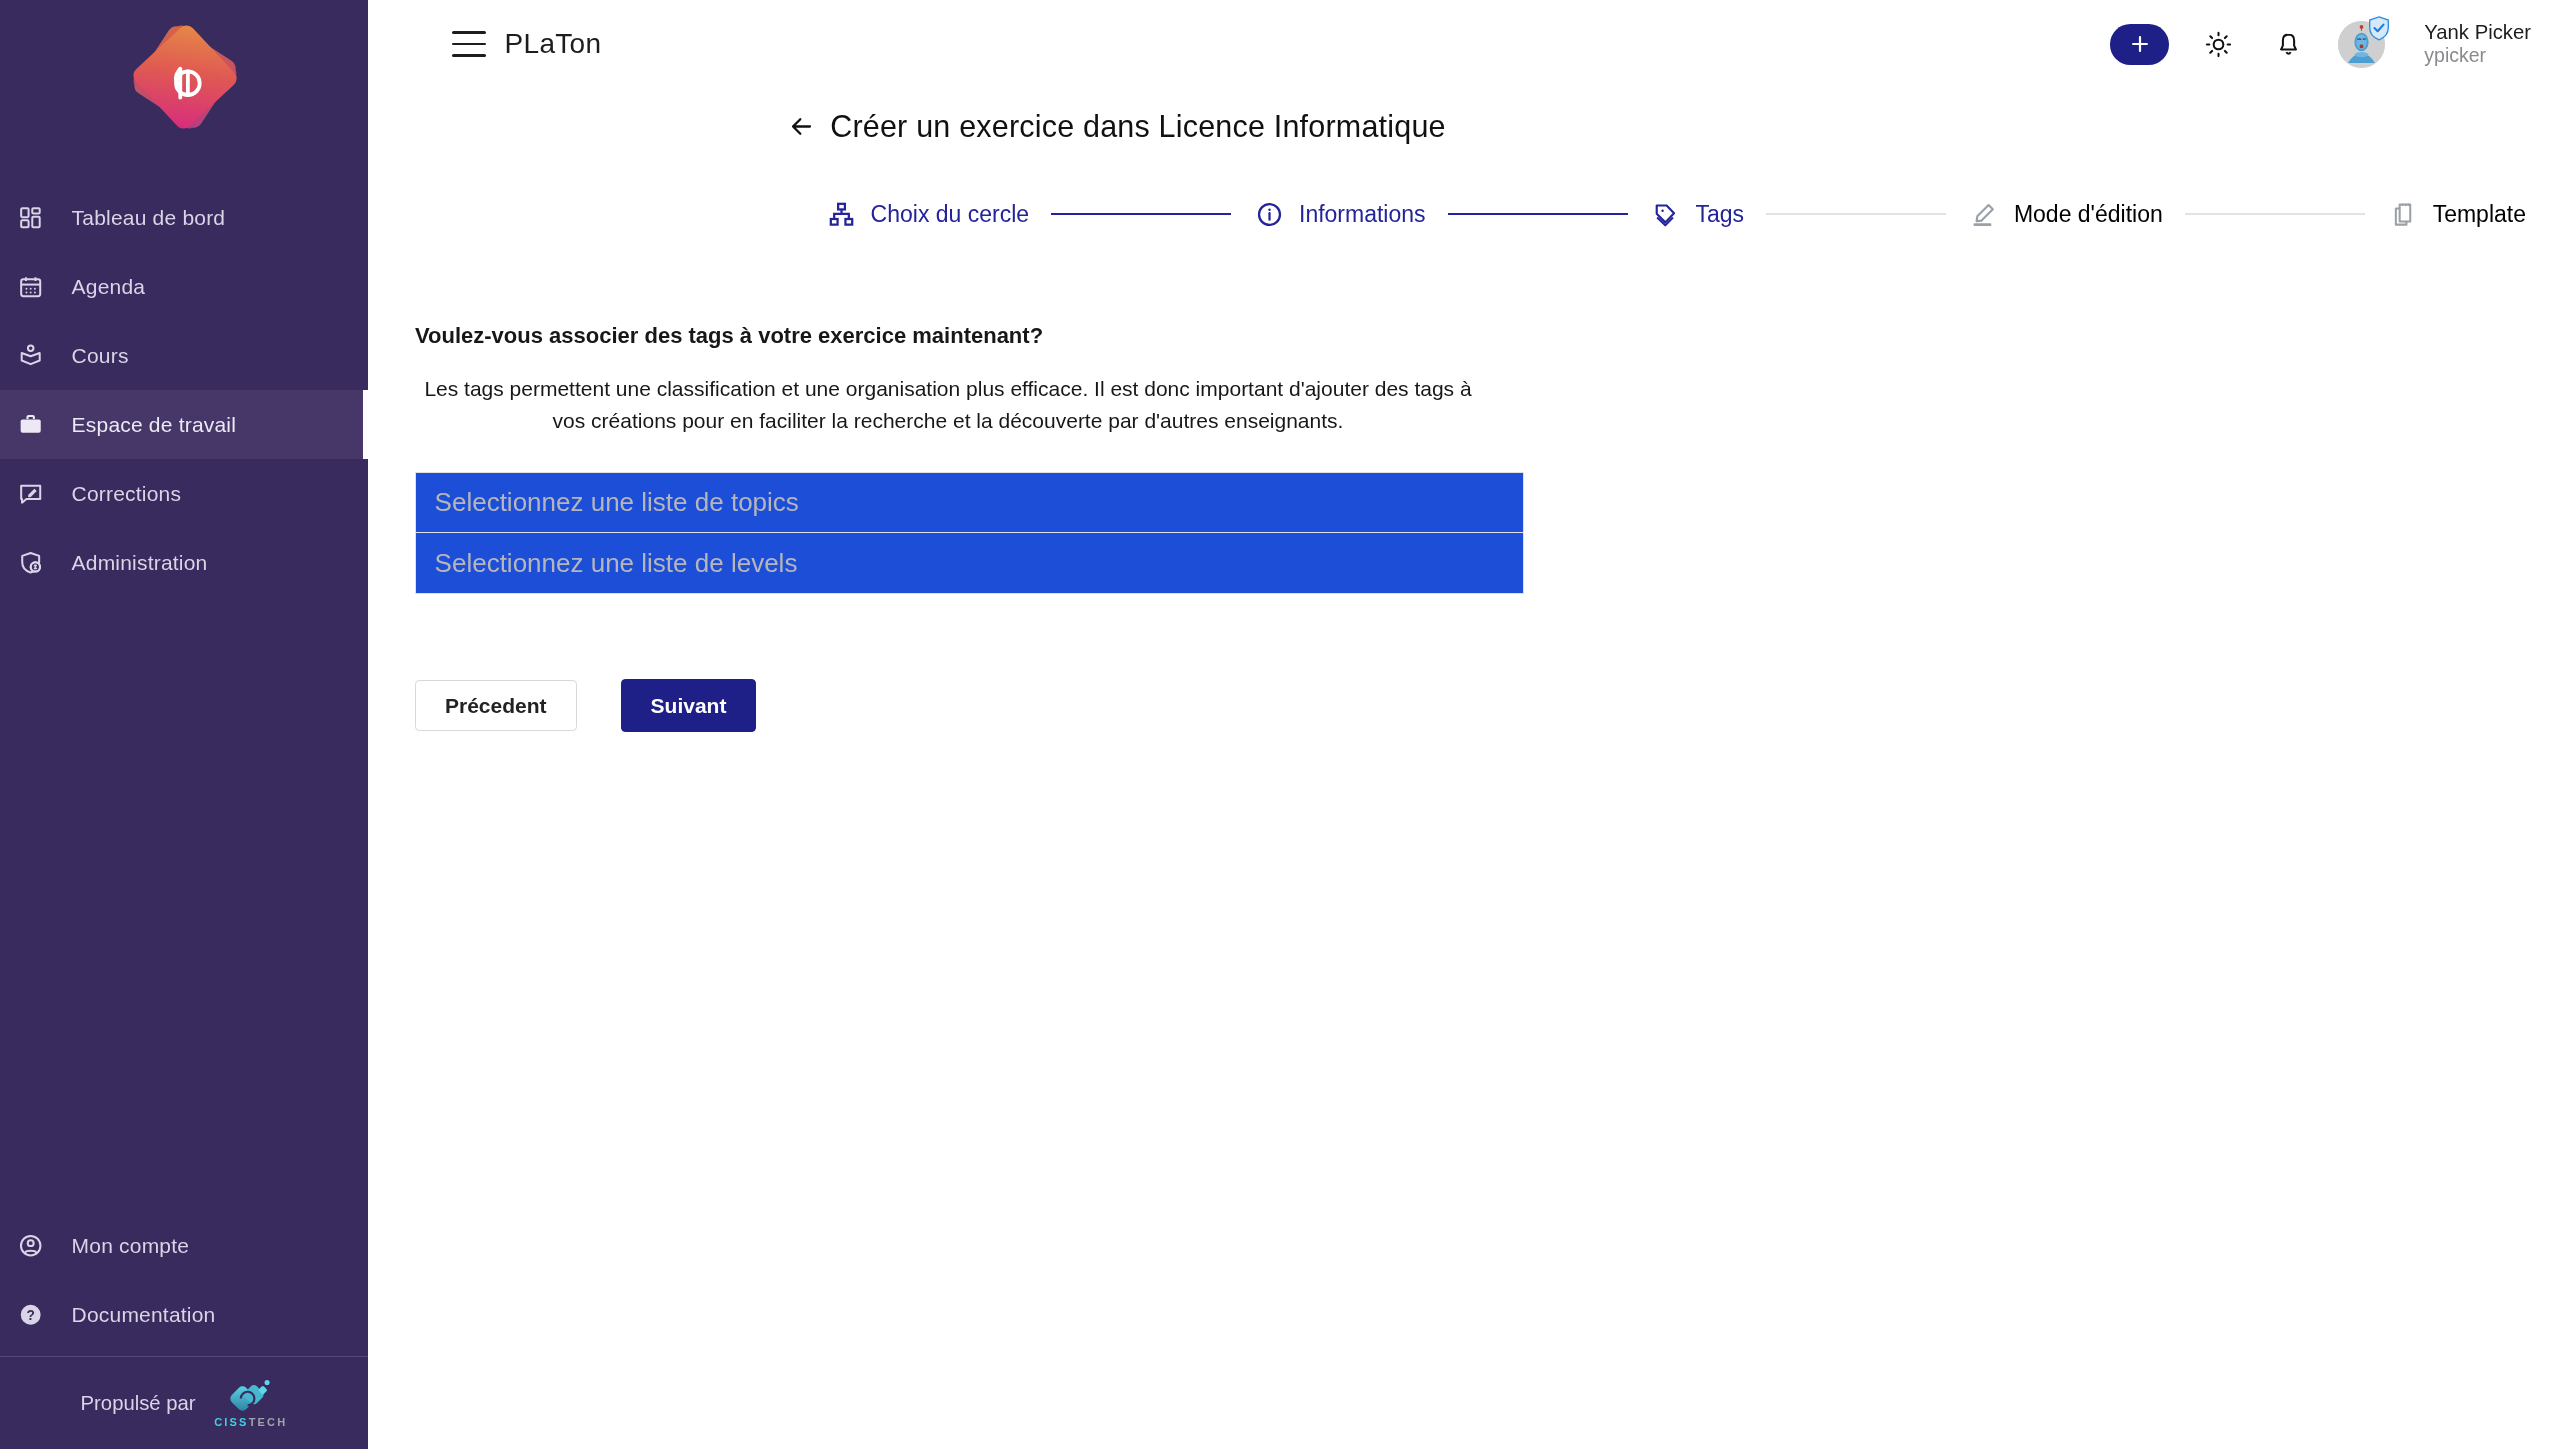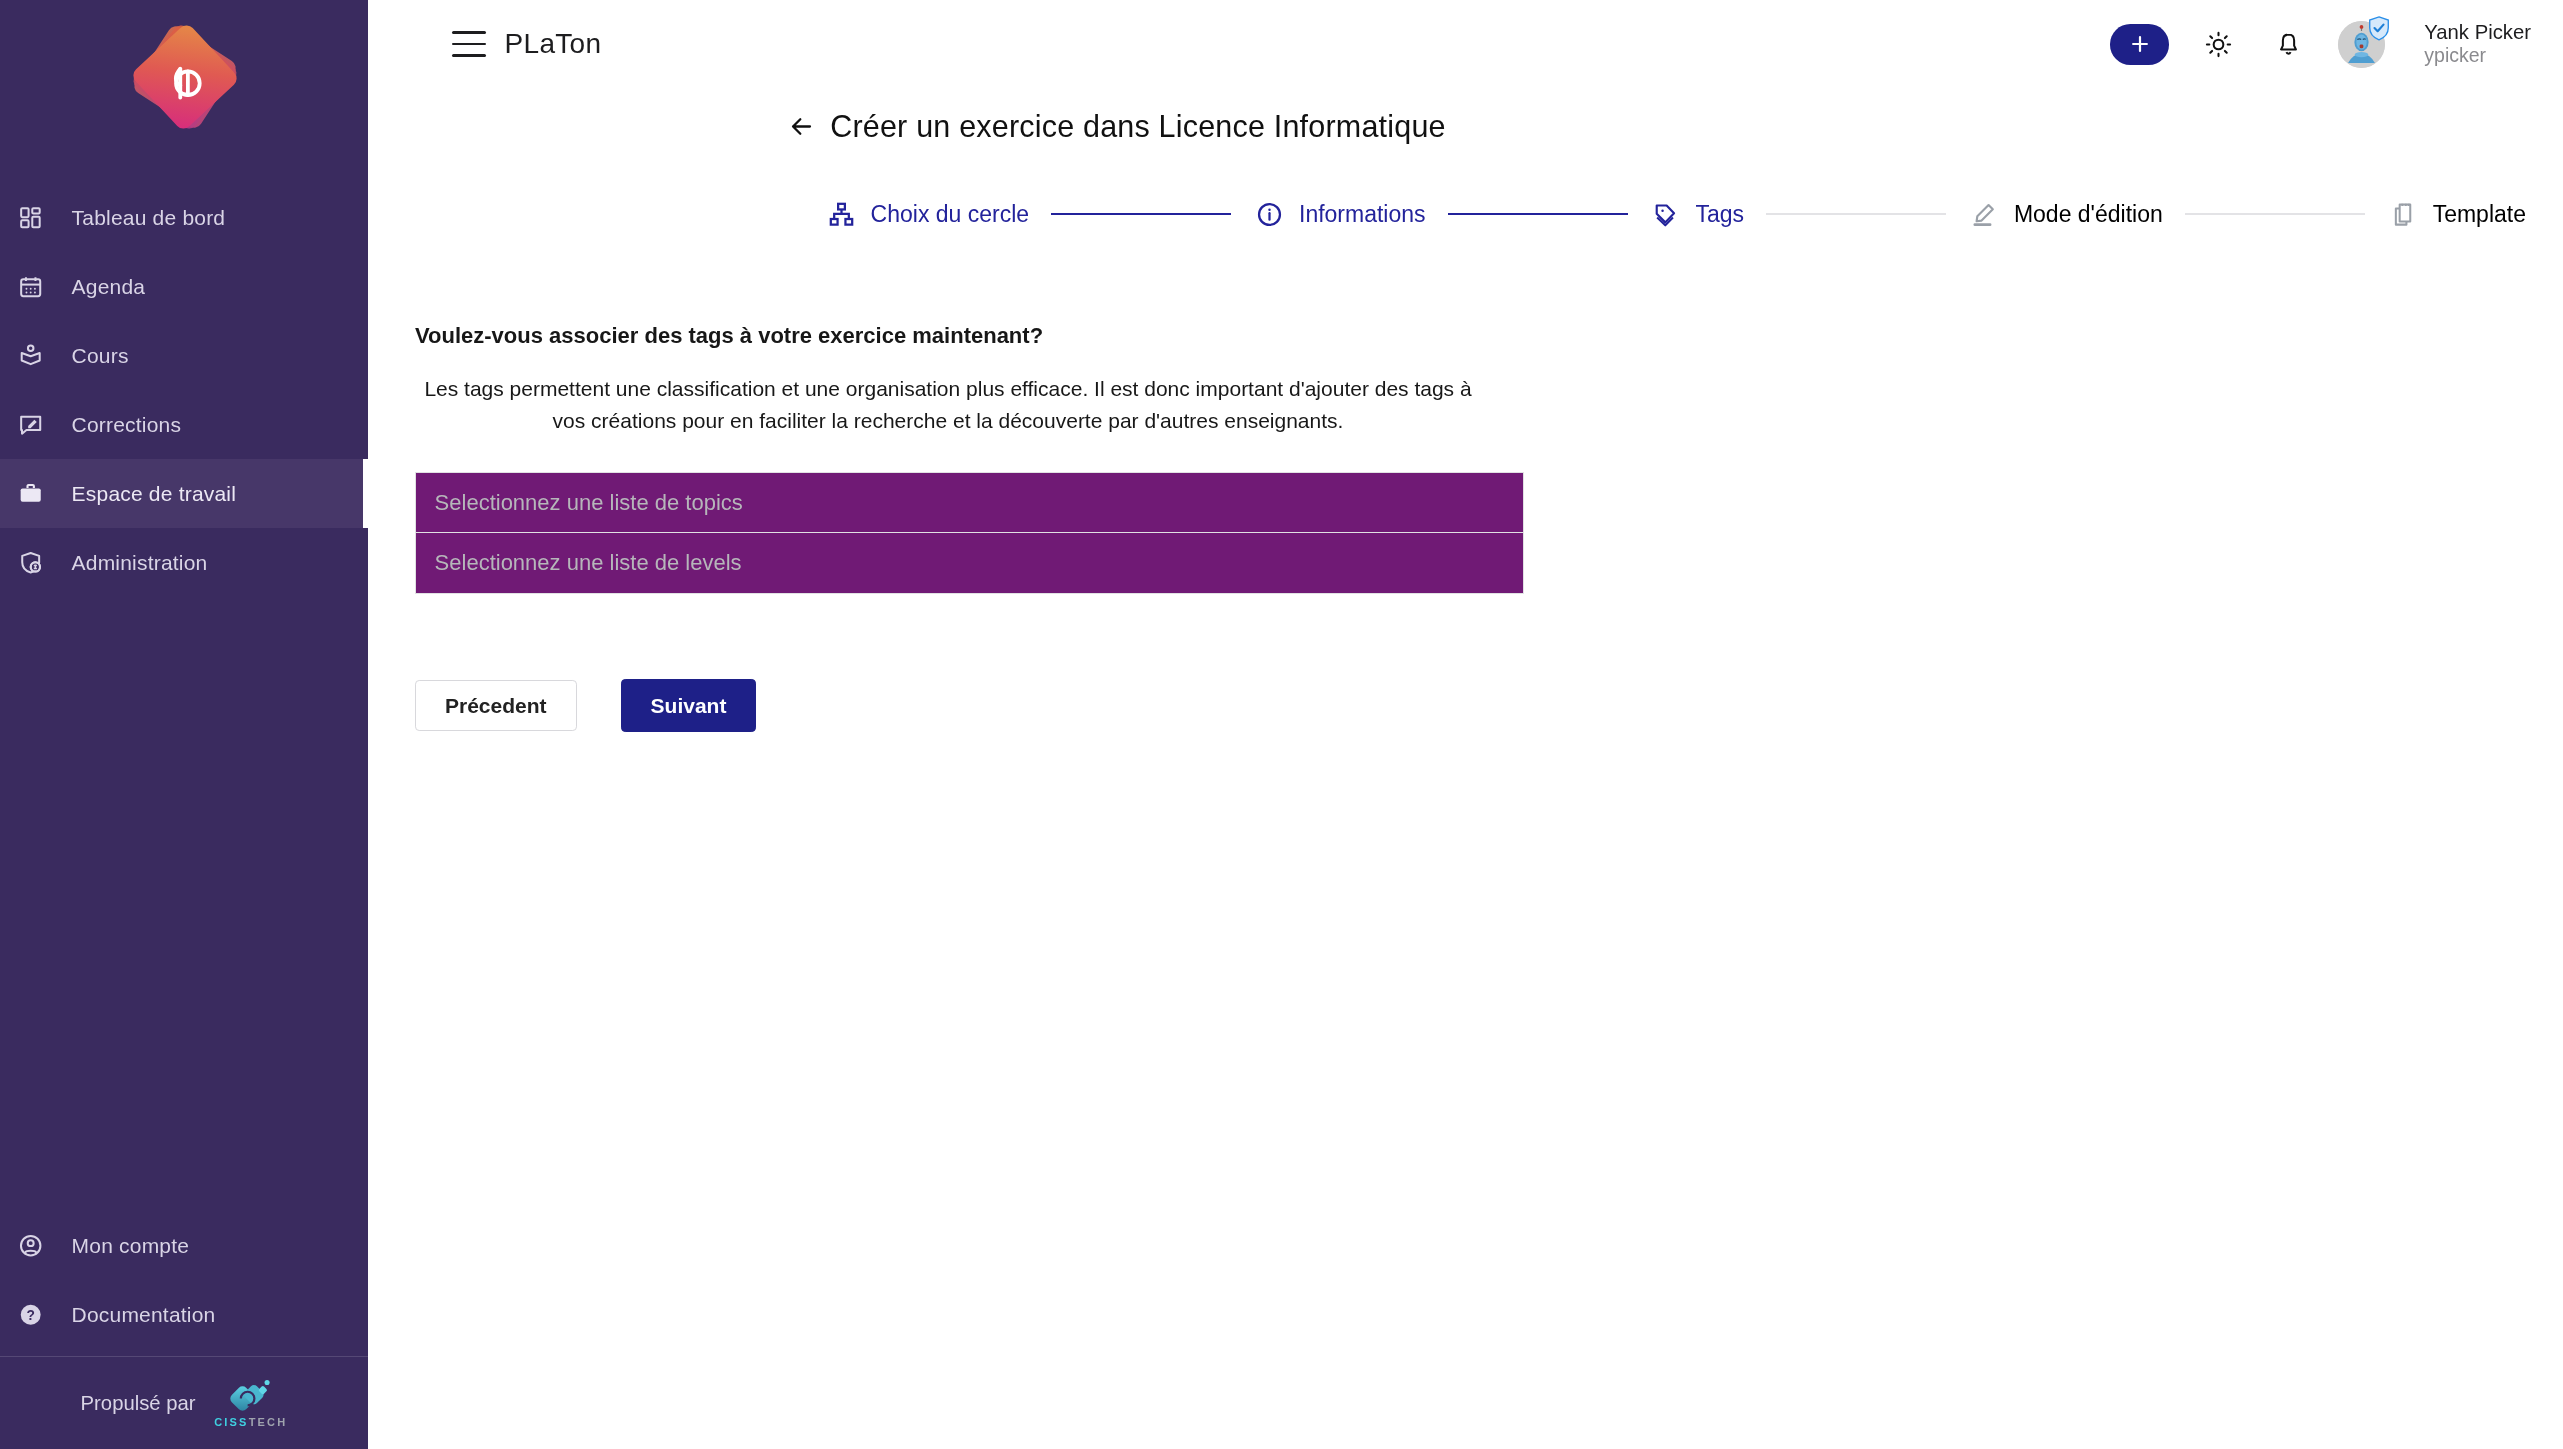--- a/index.html
+++ b/index.html
@@ -291,25 +291,25 @@
     color: #181818;
   }
   .fields {
     margin-top: 36px;
     width: 1109px;
   }
   .select-field {
     width: 100%;
     height: 61px;
     border: 0.8px solid #e1e1e3;
-    background: #701a75;
+    background: #1d4ed8;
     display: flex;
     align-items: center;
     padding: 0 18.6px;
-    font-size: 22px;
+    font-size: 26px;
     color: #b6b6ba;
     cursor: pointer;
   }
   .select-field + .select-field { border-top: none; }
 
   .actions {
     margin-top: 85px;
     display: flex;
     align-items: center;
     gap: 44px;
@@ -392,38 +392,38 @@
       <div class="nav-item">
         <span class="ic">
           <svg width="25.4" height="25.4" viewBox="0 0 24 24" fill="none" stroke="#D9D4E6" stroke-width="1.9" stroke-linejoin="round">
             <circle cx="12" cy="5" r="2.6"></circle>
             <path d="M3.5 9.5 L12 12.5 L20.5 9.5 L20.5 16.5 L12 20 L3.5 16.5 Z"></path>
           </svg>
         </span>
         <span>Cours</span>
       </div>
 
+      <div class="nav-item active">
+        <span class="ic">
+          <svg width="25.4" height="25.4" viewBox="0 0 24 24">
+            <rect x="2.5" y="7" width="19" height="12.5" rx="1.8" fill="#ECE8F4"></rect>
+            <path d="M9 6.5 V4.8 C9 4.2 9.4 3.8 10 3.8 H14 C14.6 3.8 15 4.2 15 4.8 V6.5" fill="none" stroke="#ECE8F4" stroke-width="2"></path>
+          </svg>
+        </span>
+        <span>Espace de travail</span>
+      </div>
+
       <div class="nav-item">
         <span class="ic">
           <svg width="25.4" height="25.4" viewBox="0 0 24 24" fill="none" stroke="#D9D4E6" stroke-width="1.9" stroke-linejoin="round">
             <path d="M3 4.5 H21 V17 H8 L3.8 20.5 V17 H3 Z"></path>
             <path d="M15.5 7.3 L17.7 9.5 L11.8 15.4 H9.6 V13.2 Z" fill="#D9D4E6" stroke="none"></path>
           </svg>
         </span>
         <span>Corrections</span>
-      </div>
-
-      <div class="nav-item active">
-        <span class="ic">
-          <svg width="25.4" height="25.4" viewBox="0 0 24 24">
-            <rect x="2.5" y="7" width="19" height="12.5" rx="1.8" fill="#ECE8F4"></rect>
-            <path d="M9 6.5 V4.8 C9 4.2 9.4 3.8 10 3.8 H14 C14.6 3.8 15 4.2 15 4.8 V6.5" fill="none" stroke="#ECE8F4" stroke-width="2"></path>
-          </svg>
-        </span>
-        <span>Espace de travail</span>
       </div>
 
       <div class="nav-item">
         <span class="ic">
           <svg width="25.4" height="25.4" viewBox="0 0 24 24" fill="none" stroke="#D9D4E6" stroke-width="1.9" stroke-linejoin="round">
             <path d="M12 2.8 L20 5.6 V11.5 C20 16.3 16.6 19.9 12 21.2 C7.4 19.9 4 16.3 4 11.5 V5.6 Z"></path>
             <circle cx="16.4" cy="16" r="4.4" fill="#3A2B5F"></circle>
             <circle cx="16.4" cy="16" r="4.4"></circle>
             <path d="M16.4 13.7 V18.3 M14.9 14.6 H17.9 M14.9 17.4 H17.9" stroke-width="1.4"></path>
           </svg>

